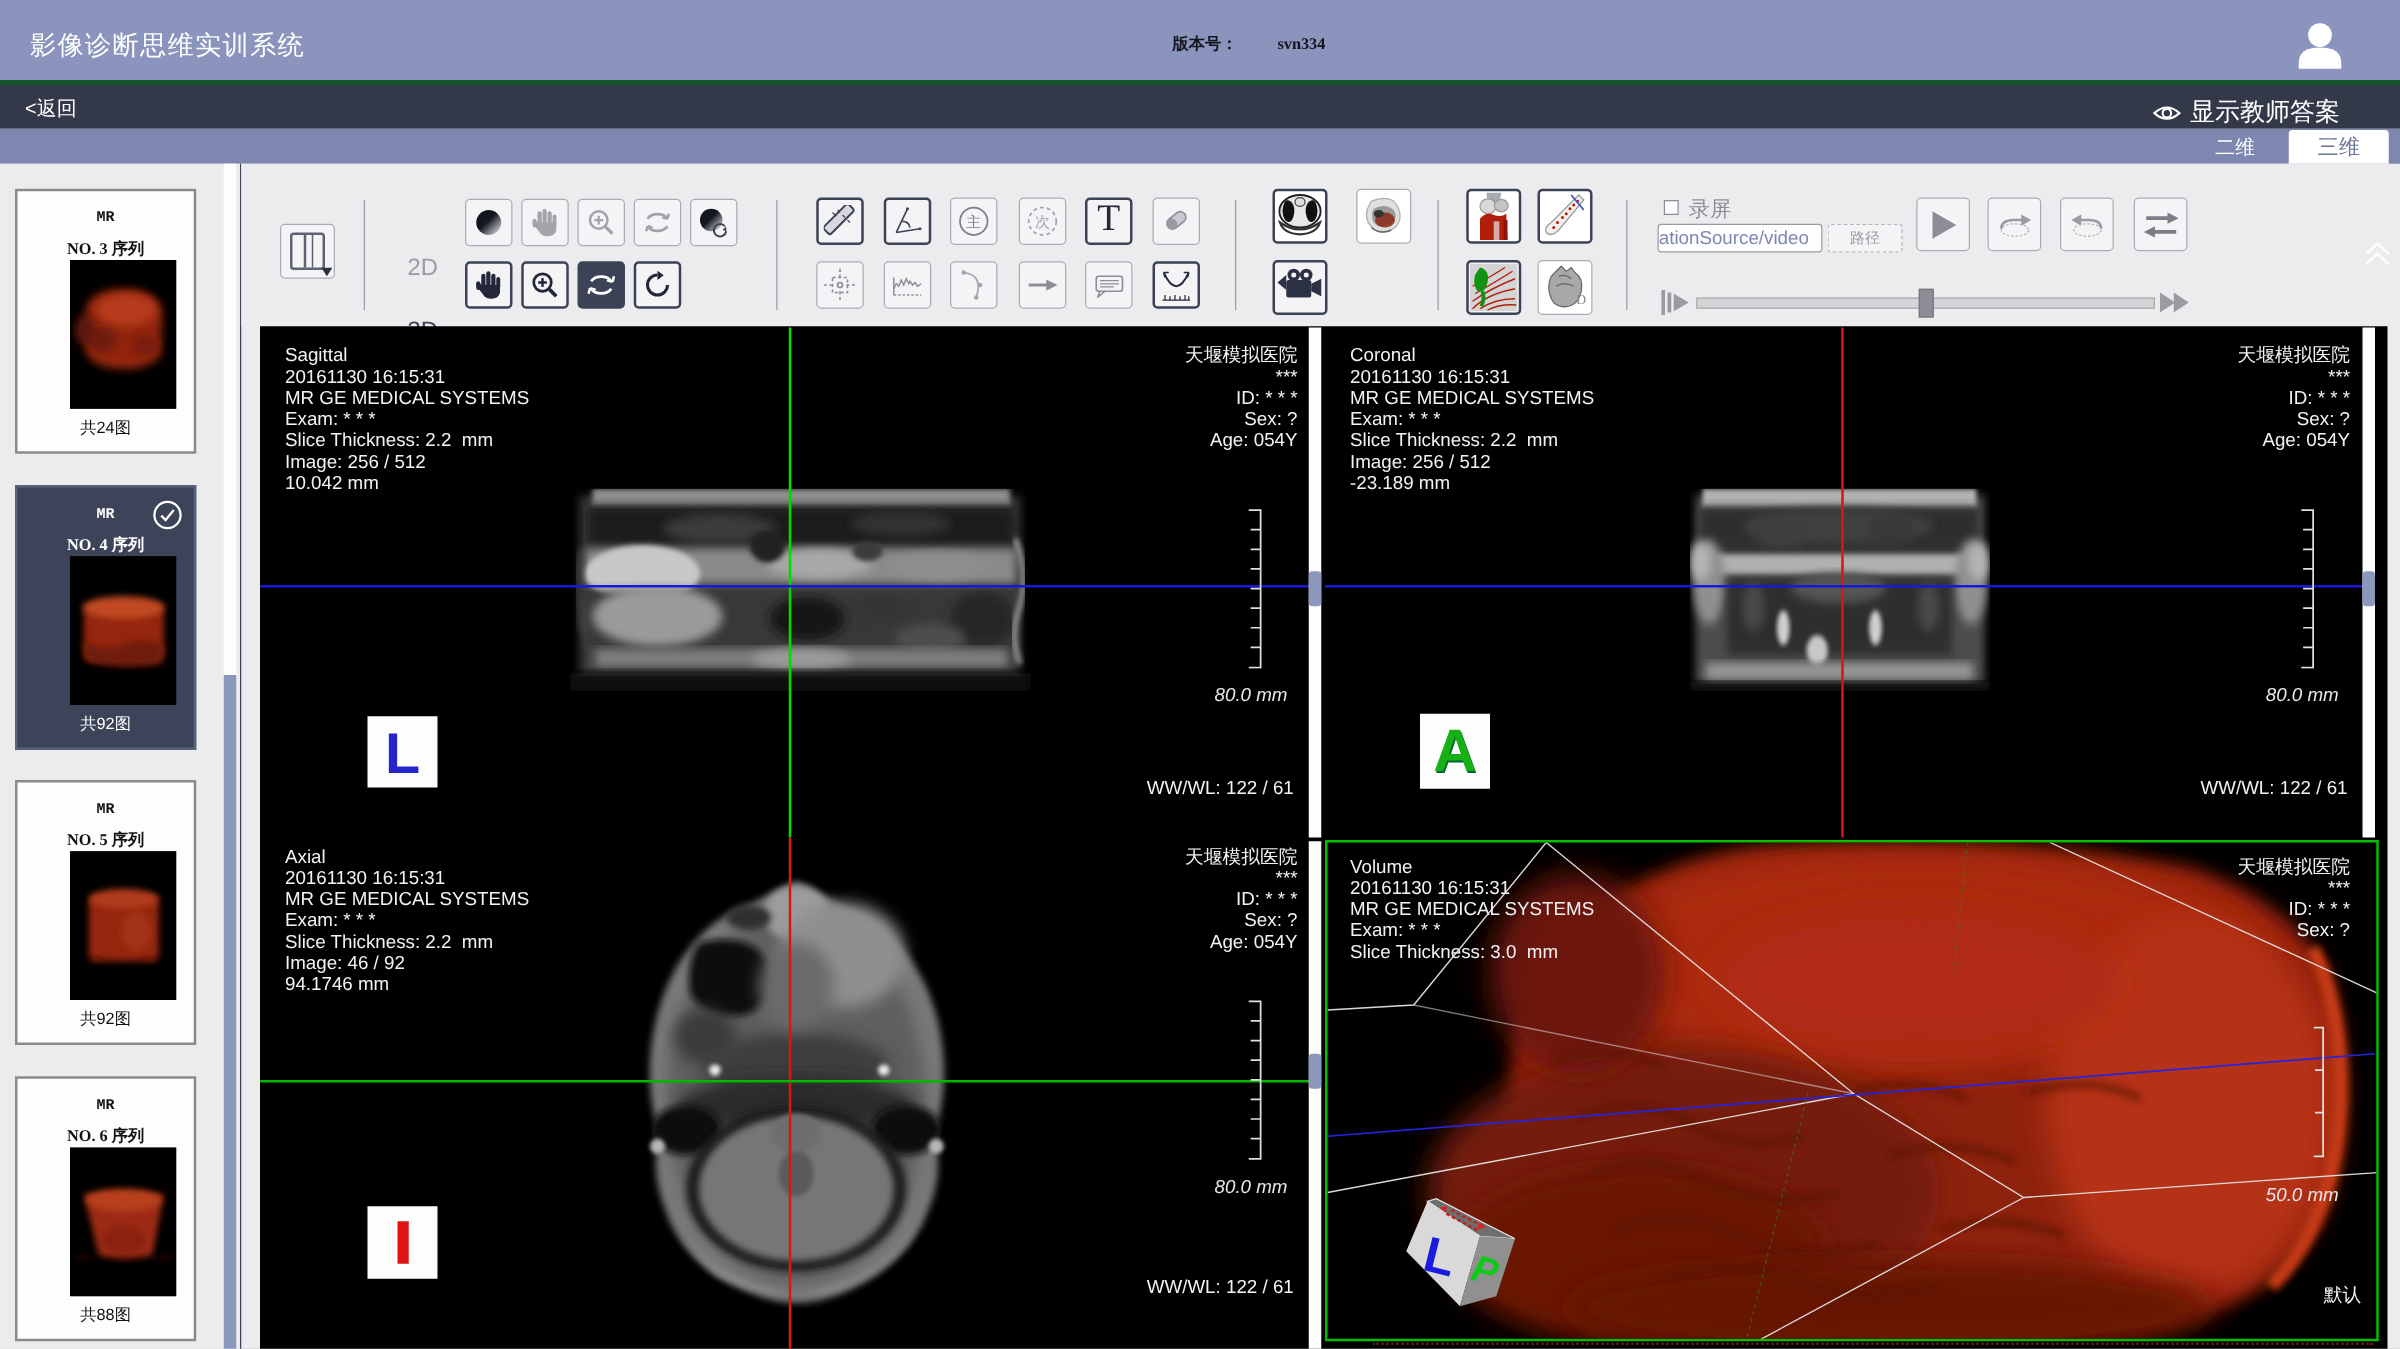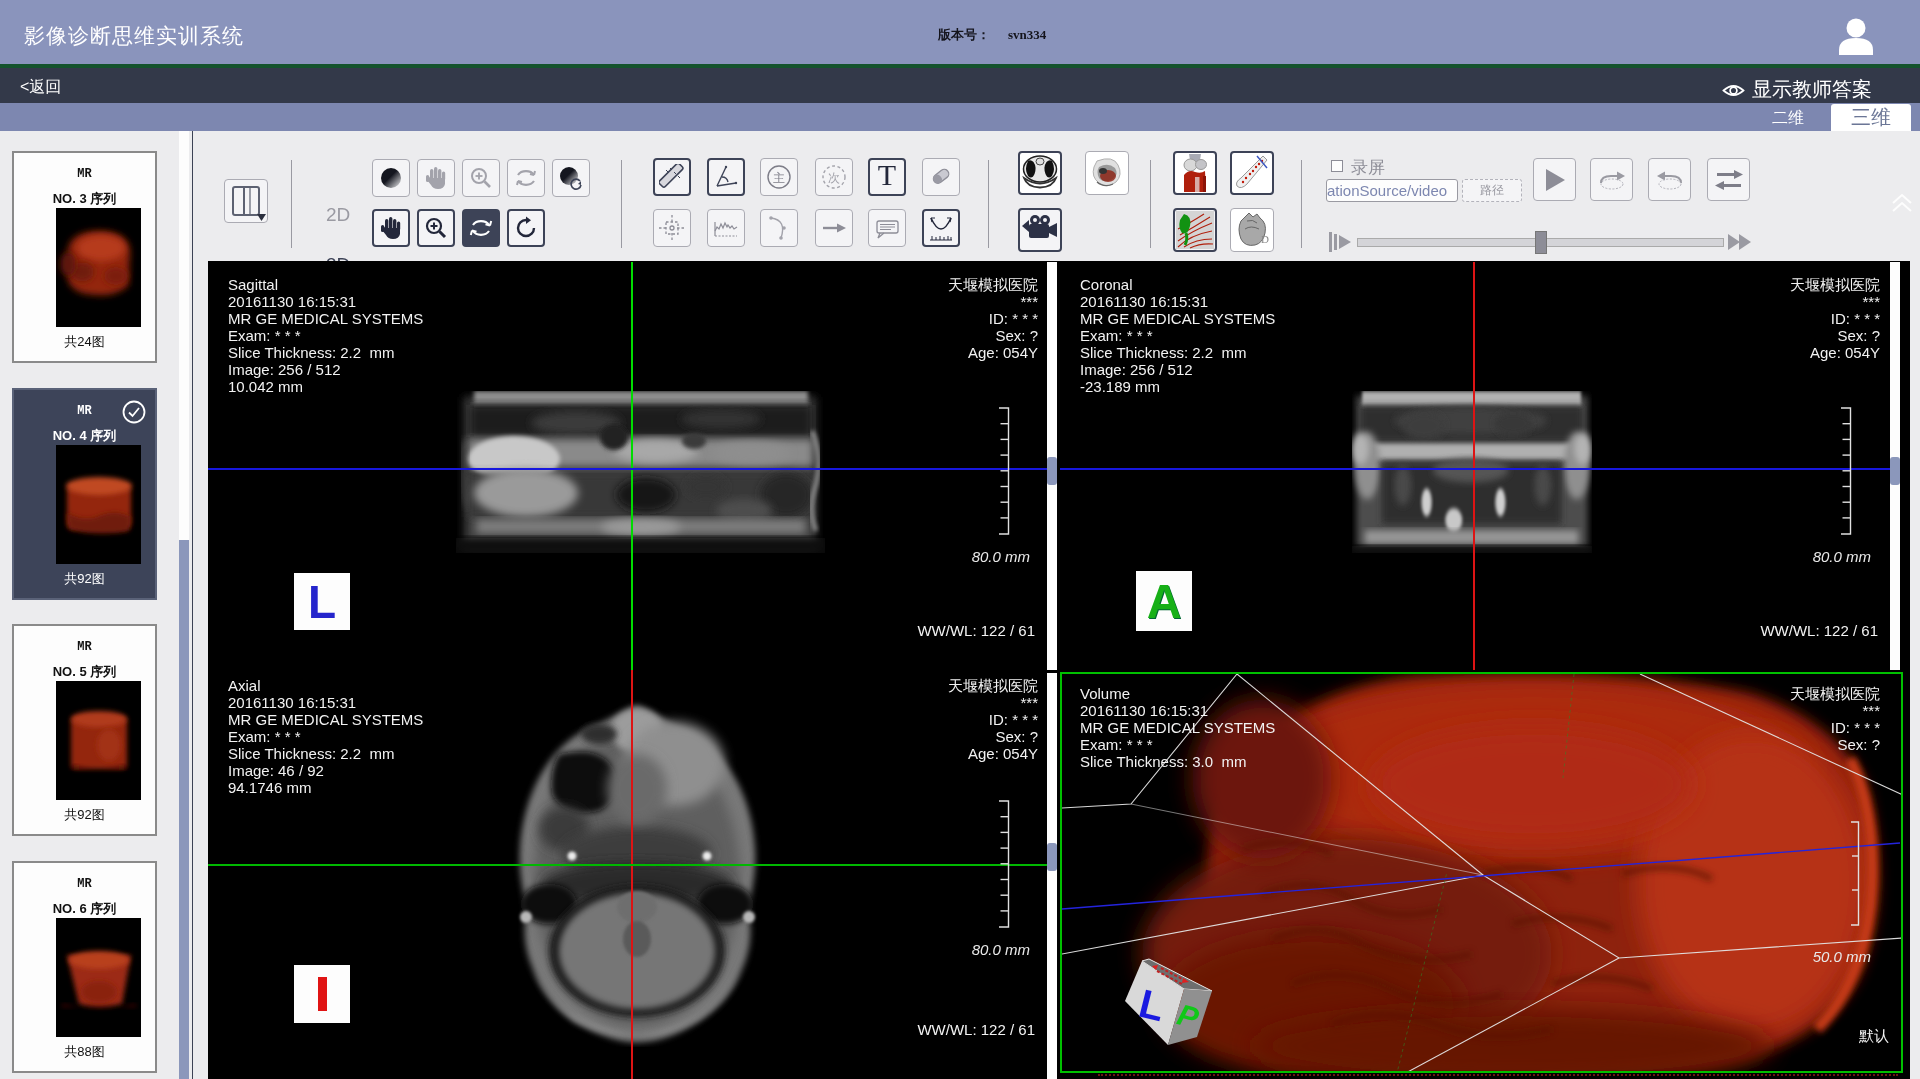--- a/index.html
+++ b/index.html
@@ -4,33 +4,33 @@
 <style>
 * { margin:0; padding:0; box-sizing:border-box; }
 html,body { width:1920px; height:1079px; overflow:hidden; background:#ececee; font-family:"Liberation Sans",sans-serif; }
 #page { position:absolute; left:0; top:0; width:1920px; height:1079px; }
 .abs { position:absolute; }
 
 
 #hdr1 { left:0; top:0; width:1920px; height:68px; background:#8a94bc; border-bottom:4px solid #14532d; }
 #hdr1 .title { position:absolute; left:24px; top:22px; color:#fff; font-size:21px; letter-spacing:1px; }
 #hdr1 .ver { position:absolute; left:938px; top:26px; color:#14141c; font-size:13px; font-family:"Liberation Serif",serif; font-weight:bold;}
-#hdr1 .ver b { margin-left:18px; font-weight:bold;text-align:right; }
+#hdr1 .ver b { margin-left:32px; font-weight:bold;text-align:right; }
 #hdr2 { left:0; top:68px; width:1920px; height:35px; background:#333949; color:#fff; }
 #hdr2 .back { position:absolute; left:20px; top:9px; font-size:16px; color:#fff; }
 #hdr2 .ans { position:absolute; right:48px; top:8px; font-size:20px; color:#fff; }
 #tabs { left:0; top:103px; width:1920px; height:28px; background:#7d87b0; }
 .tab2d { position:absolute; right:116px; top:5px; color:#fff; font-size:16px; }
-.tab3d { position:absolute; left:1831px; top:1px; width:80px; height:27px; background:#fff; border-radius:3px 3px 0 0; color:#6b7696; font-size:20px; text-align:center; line-height:27px; }
+.tab3d { position:absolute; left:1831px; top:1px; width:80px; height:27px; background:#fff; border-radius:3px 3px 0 0; color:#6b7696; font-size:17px; text-align:center; line-height:27px; }
 
 
 #sidebar { left:0; top:131px; width:192px; height:948px; background:#ececee; }
 .card { position:absolute; left:12px; width:145px; height:212px; background:#fdfdfd; border:2px solid #8a8a8a; text-align:center; color:#111; }
 .card .t1 { margin-top:14px; font-size:12px; font-family:"Liberation Mono",monospace; font-weight:bold; }
-.card .t2 { margin-top:9px; font-size:13px; font-family:Liberation Sans, sans-serif; font-weight:bold; }
+.card .t2 { margin-top:9px; font-size:13px; font-family:Liberation Serif, serif; font-weight:bold; }
 .card .thumb { position:absolute; left:42px; top:55px; width:85px; height:119px; background:#000; }
 .card .t3 { position:absolute; left:0; width:100%; top:180px; font-size:13px; }
 .card.sel { background:#3d4459; color:#fff; border-color:#5a6278; }
 #sscroll { left:179px; top:131px; width:10px; height:948px; background:#fdfdfd; }
 #sscrollthumb { left:179px; top:540px; width:10px; height:539px; background:#8b97bb; }
 #sdivider { left:192px; top:131px; width:1px; height:948px; background:#3c4254; }
 
 
 #toolbar { left:193px; top:131px; width:1717px; height:130px; background:#ececee; }
 .sep { position:absolute; width:1px; background:#9a9aa2; top:29px; height:88px; }

